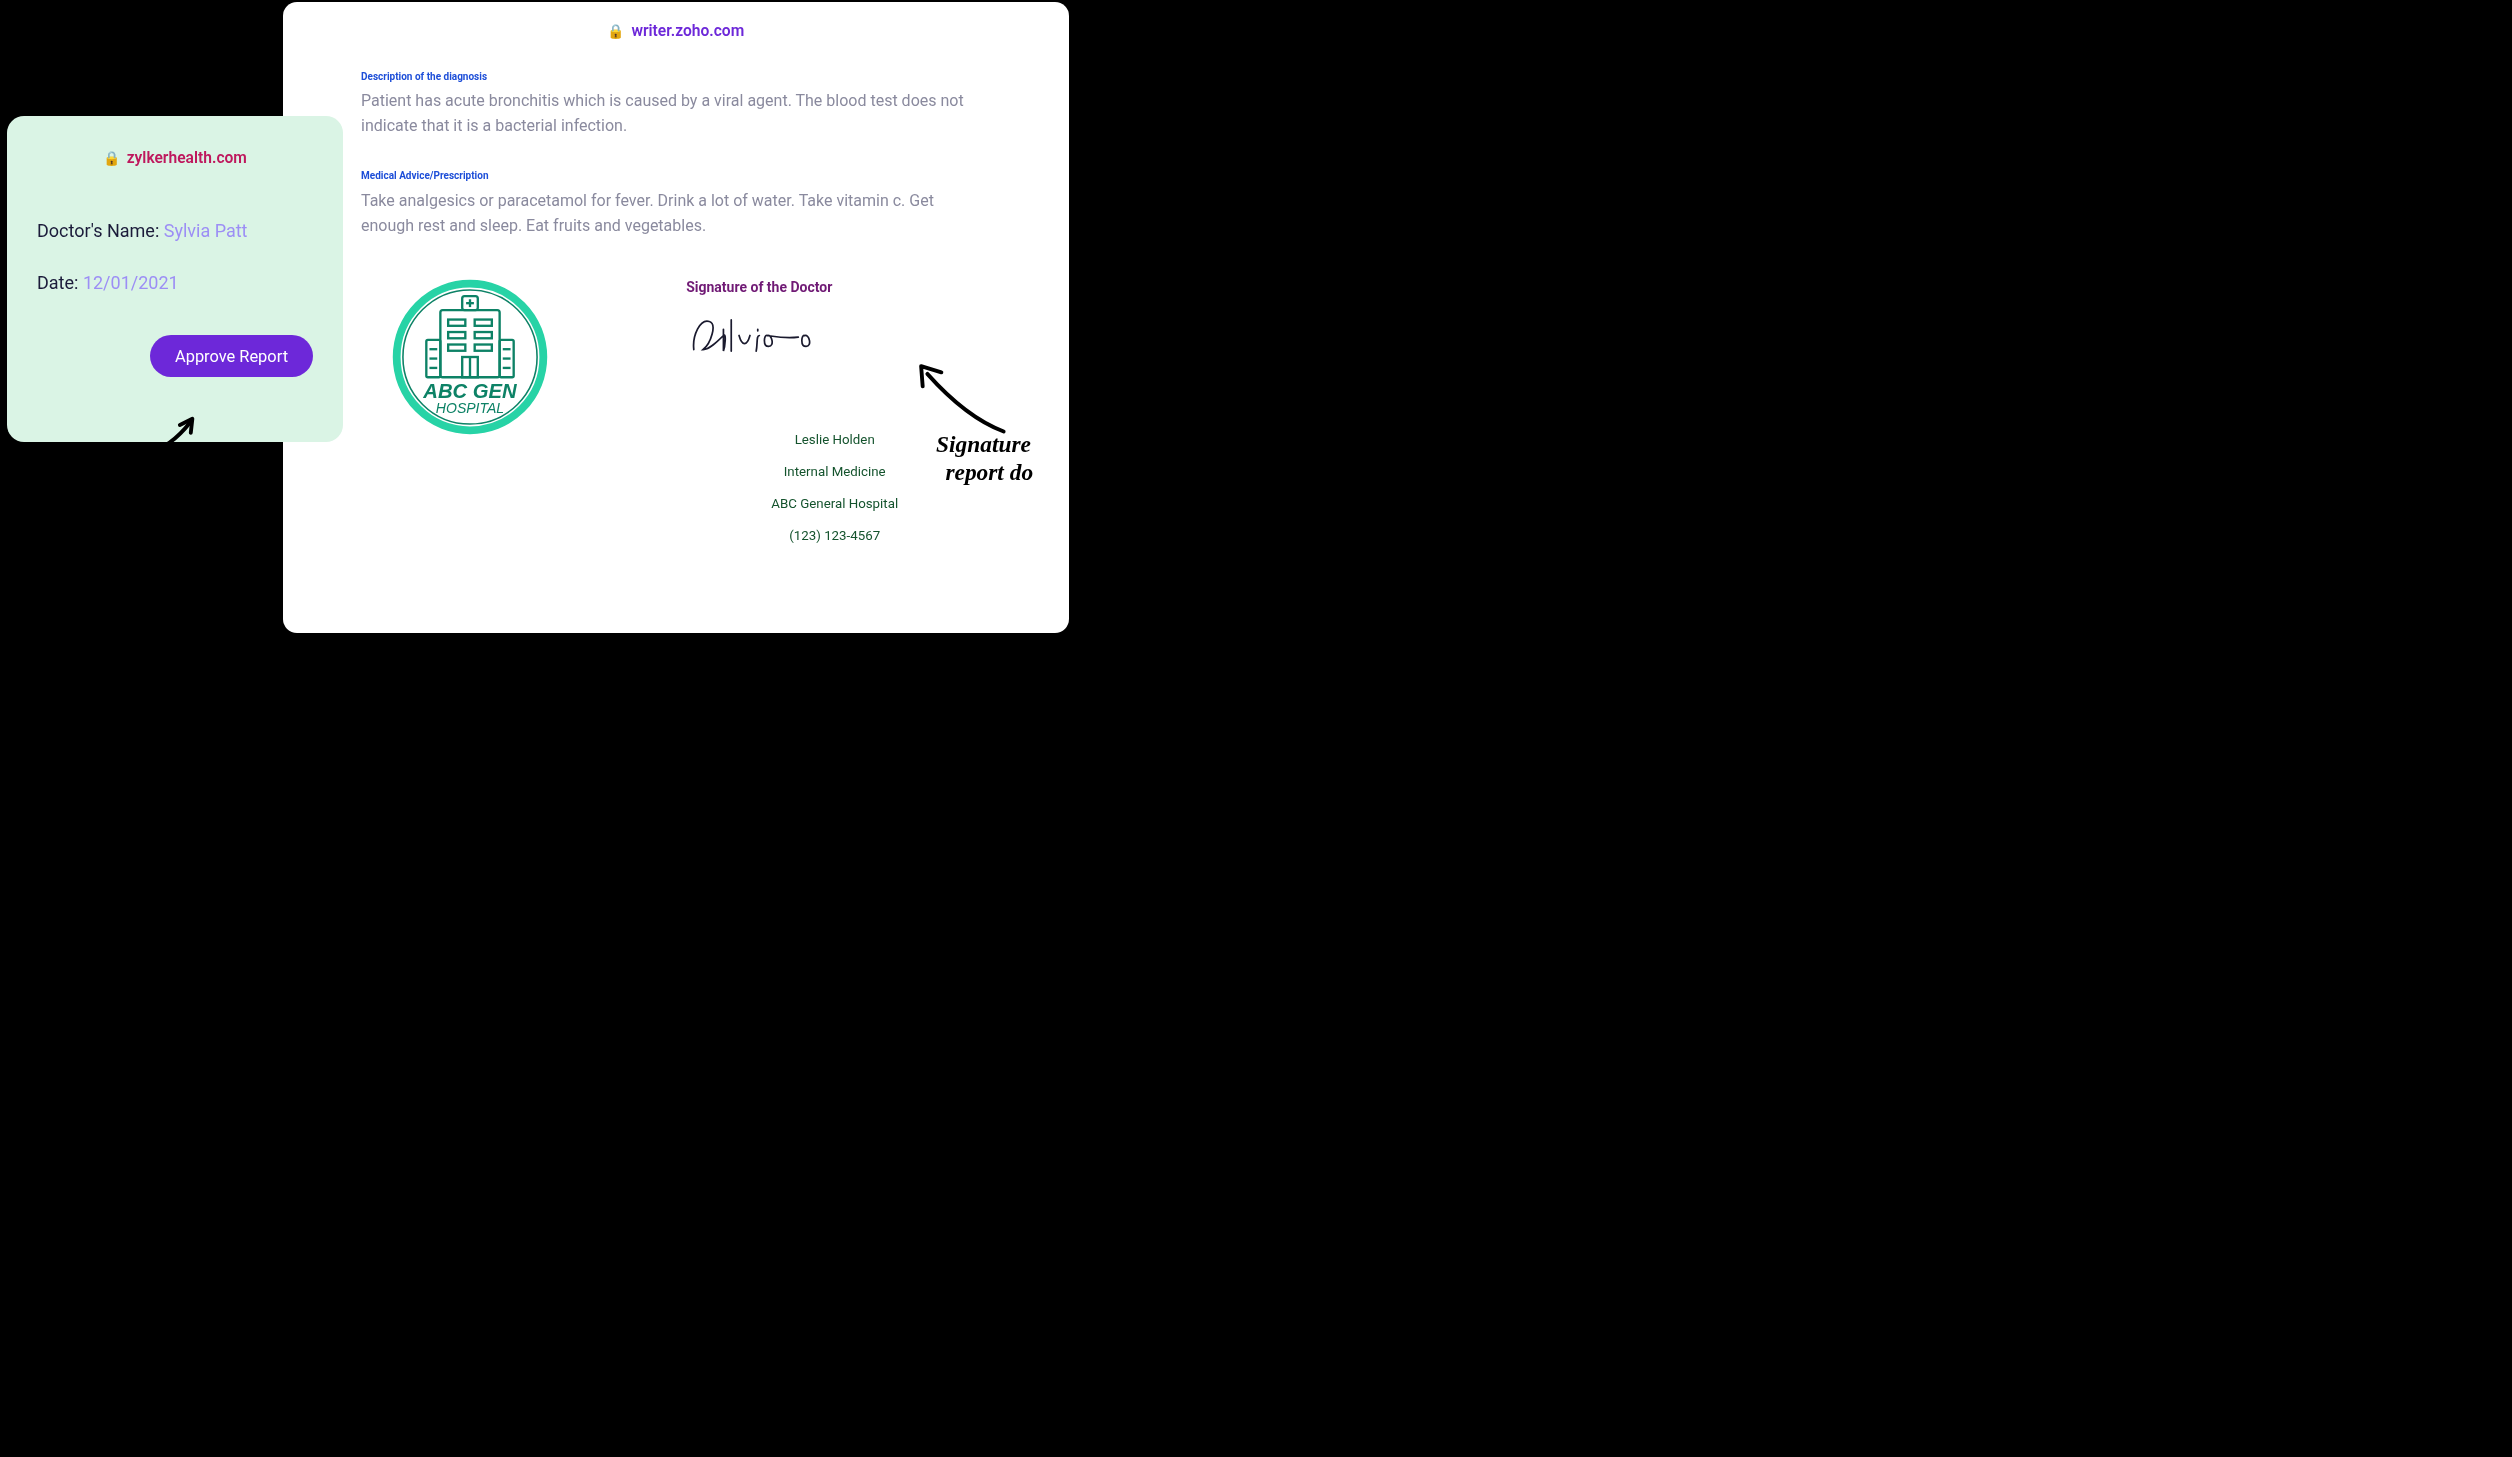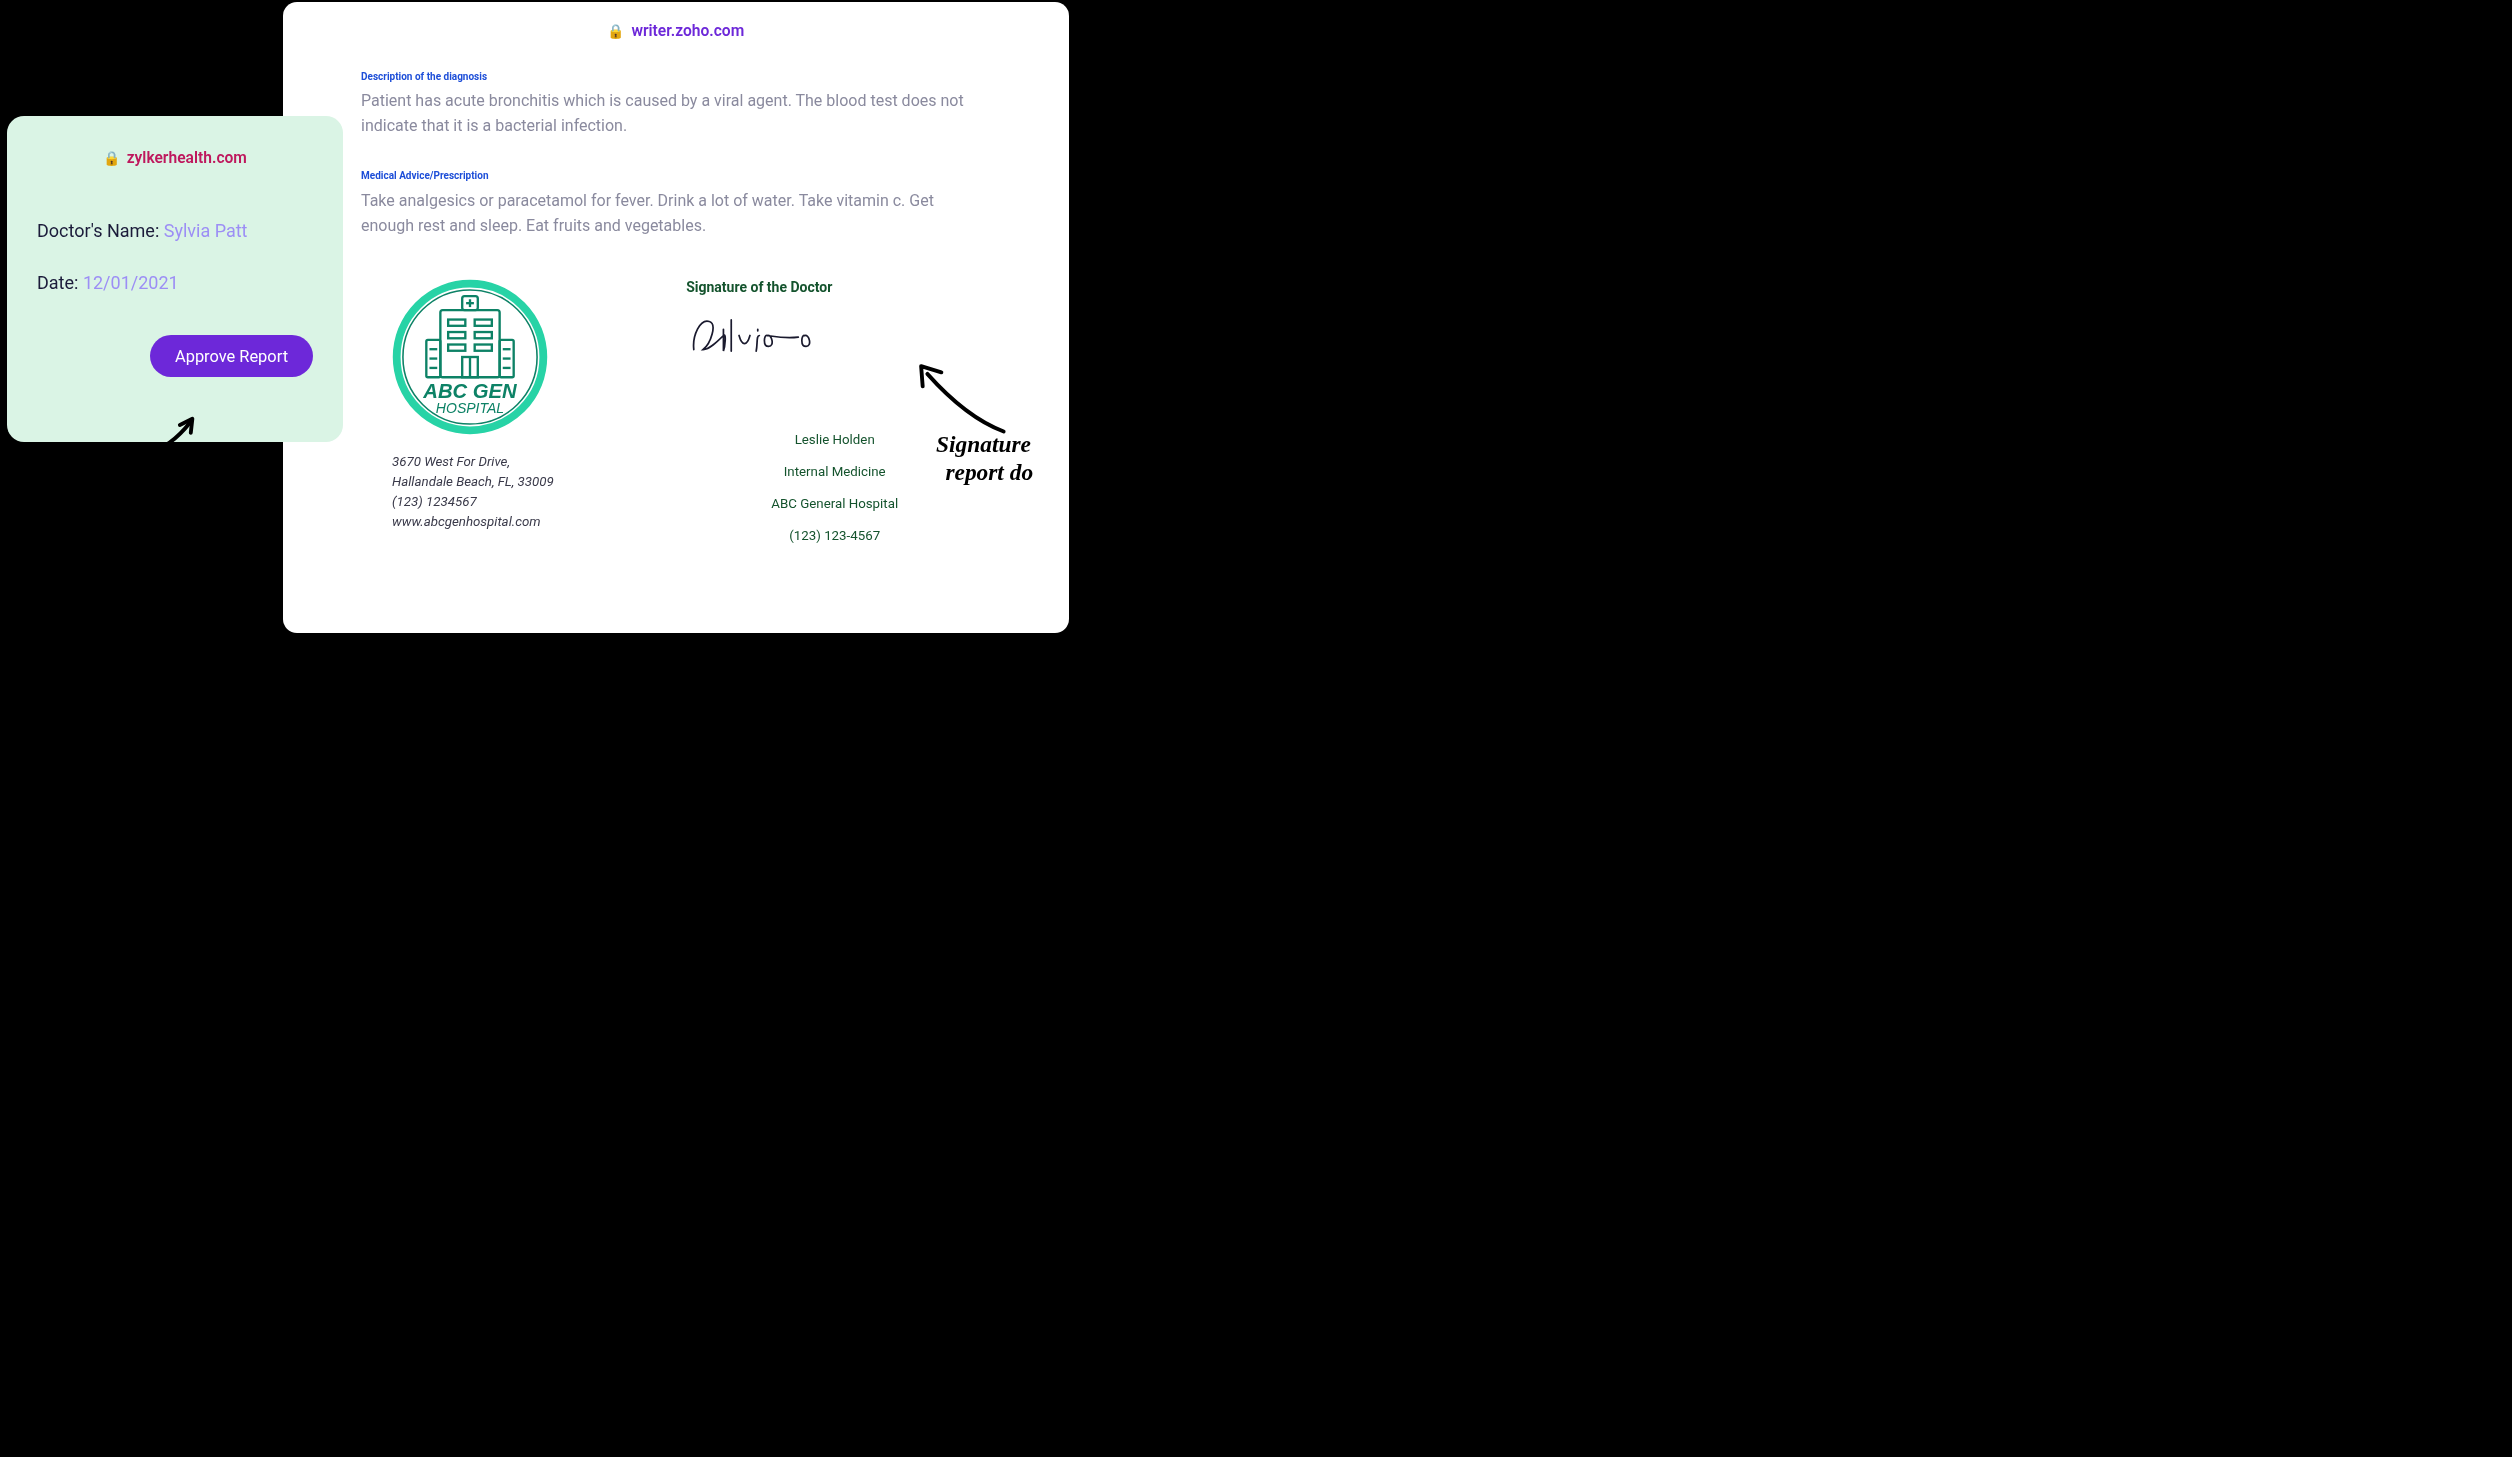--- a/index.html
+++ b/index.html
@@ -84,21 +84,21 @@
       color: #3a3a4a;
     }
 
     .sig-col {
       width: 297px;
     }
 
     .sig-label {
       font-size: 14px;
       font-weight: 700;
-      color: #14532d;
+      color: #701a75;
       margin-bottom: 17px;
     }
 
     .sig-script {
       margin-bottom: 70px;
     }
 
     .sig-details {
       text-align: center;
       font-size: 13.3px;
@@ -225,26 +225,20 @@
             <line x1="48" y1="102" x2="58" y2="102"></line>
             <line x1="48" y1="114" x2="58" y2="114"></line>
             <rect x="138" y="78" width="18" height="48" rx="2"></rect>
             <line x1="142" y1="90" x2="152" y2="90"></line>
             <line x1="142" y1="102" x2="152" y2="102"></line>
             <line x1="142" y1="114" x2="152" y2="114"></line>
           </g>
           <text x="100" y="152" text-anchor="middle" font-family="Arial Narrow, Arial" font-size="26" font-weight="600" fill="#0d8266">ABC GEN</text>
           <text x="100" y="172" text-anchor="middle" font-family="Arial Narrow, Arial" font-size="18" font-weight="500" fill="#0d8266">HOSPITAL</text>
         </svg>
-        <div class="hospital-info">
-          <div>3670 West For Drive,</div>
-          <div>Hallandale Beach, FL, 33009</div>
-          <div>(123) 1234567</div>
-          <div>www.abcgenhospital.com</div>
-        </div>
       </div>
 
       <div class="sig-col">
         <div class="sig-label">Signature of the Doctor</div>
         <svg class="sig-script" width="156" height="47" viewBox="0 0 200 60">
           <path d="M 10 48 C 8 30, 18 8, 30 12 C 40 15, 32 40, 22 48 C 30 48, 40 38, 48 30 C 52 26, 50 44, 48 50 L 48 22 M 58 50 L 58 10 M 68 30 C 72 44, 78 44, 82 30 M 90 50 C 92 40, 90 30, 94 30 M 92 22 L 92 24 M 104 30 C 100 28, 98 44, 106 44 C 114 44, 110 28, 104 30 C 118 32, 128 34, 144 32 M 152 30 C 148 28, 146 44, 154 44 C 162 44, 158 28, 152 30" stroke="#1a1a2e" stroke-width="2.2" fill="none" stroke-linecap="round"></path>
         </svg>
         <div class="sig-details">
           <div>Leslie Holden</div>
           <div>Internal Medicine</div>

